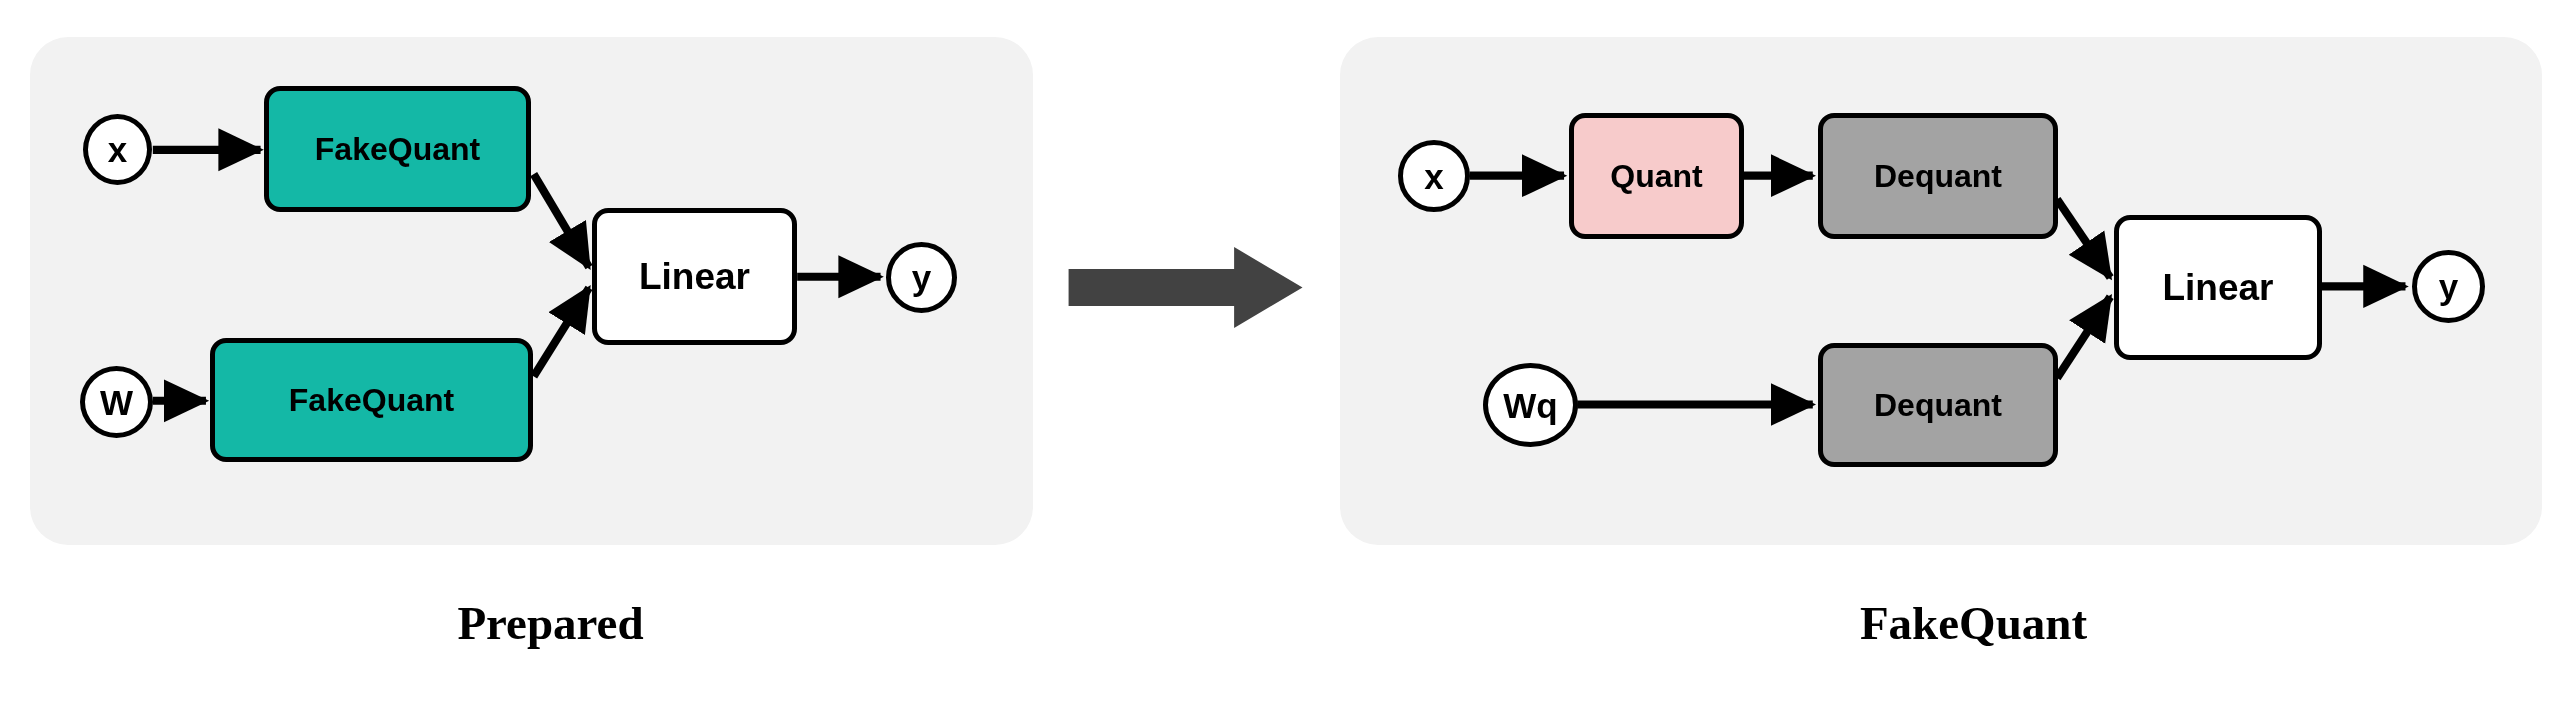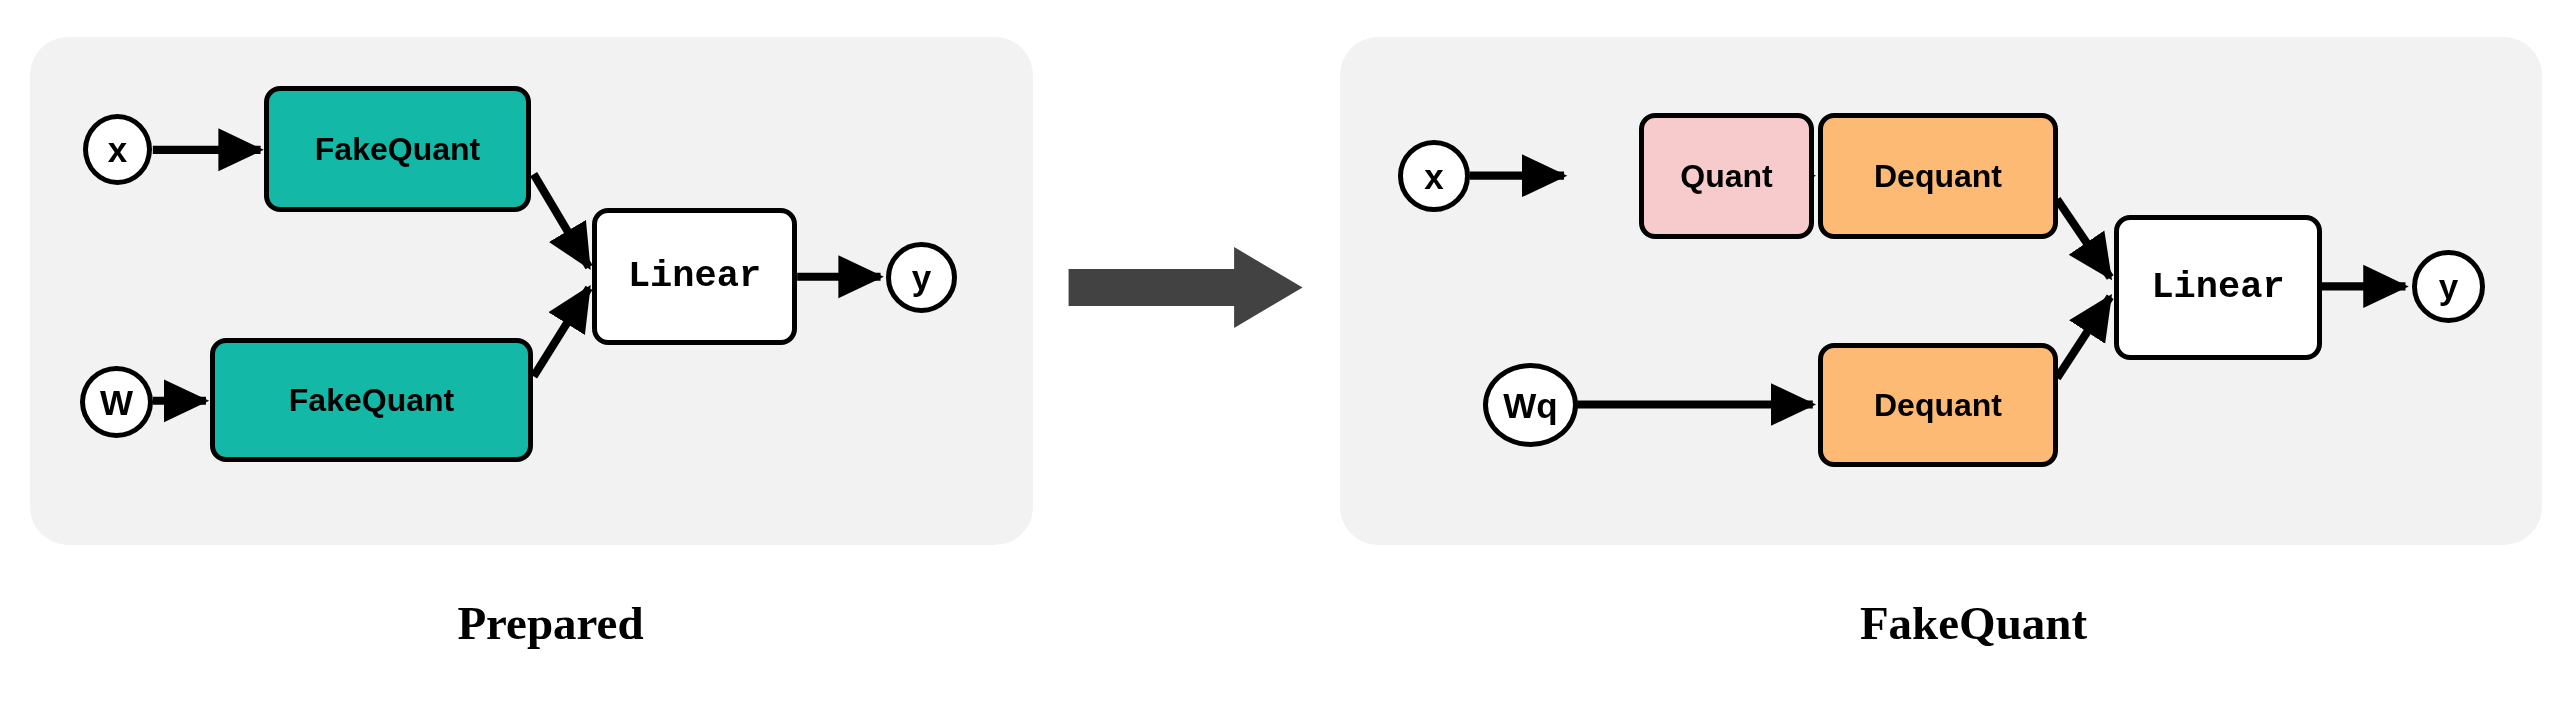--- a/index.html
+++ b/index.html
@@ -57,24 +57,24 @@
     background: #ffffff;
     border: 5.2px solid #000000;
     border-radius: 50%;
     font-size: 35px;
   }
   .box {
     border: 5.2px solid #000000;
     border-radius: 16.2px;
     font-size: 32px;
   }
-  .box-white { background: #ffffff; font-size: 37px; font-family: Liberation Mono, monospace; }
+  .box-white { background: #ffffff; font-size: 37px; }
   .box-blue  { background: #14b8a6; }
   .box-pink  { background: #f7cbcb; }
-  .box-purple{ background: #fdba74; }
+  .box-purple{ background: #a3a3a3; }
 
   svg.edges {
     position: absolute;
     left: 0; top: 0;
     width: 2576px;
     height: 713px;
     pointer-events: none;
   }
   .big-arrow {
     position: absolute;
@@ -147,21 +147,21 @@
   </div>
 
   <div class="node ellipse" style="left:886px; top:242px; width:71px; height:71px;">
     <span>y</span>
   </div>
 
   <div class="node ellipse" style="left:1398px; top:140px; width:72px; height:72px;">
     <span>x</span>
   </div>
 
-  <div class="node box box-pink" style="left:1639px; top:113px; width:175px; height:126px;">
+  <div class="node box box-pink" style="left:1569px; top:113px; width:175px; height:126px;">
     <span>Quant</span>
   </div>
 
   <div class="node box box-purple" style="left:1818px; top:113px; width:240px; height:126px;">
     <span>Dequant</span>
   </div>
 
   <div class="node ellipse" style="left:1483px; top:363px; width:95px; height:84px;">
     <span>Wq</span>
   </div>

